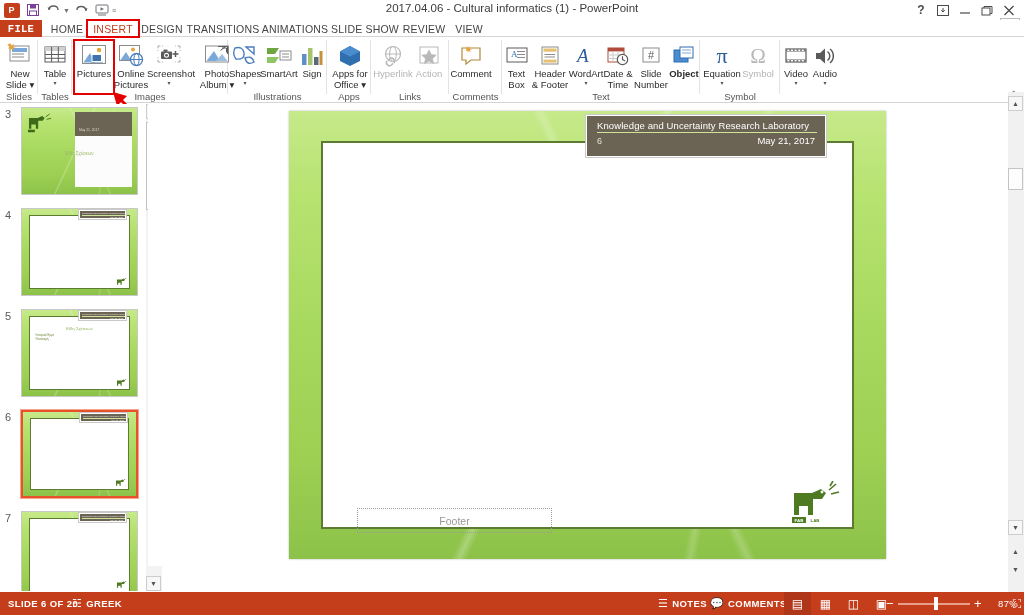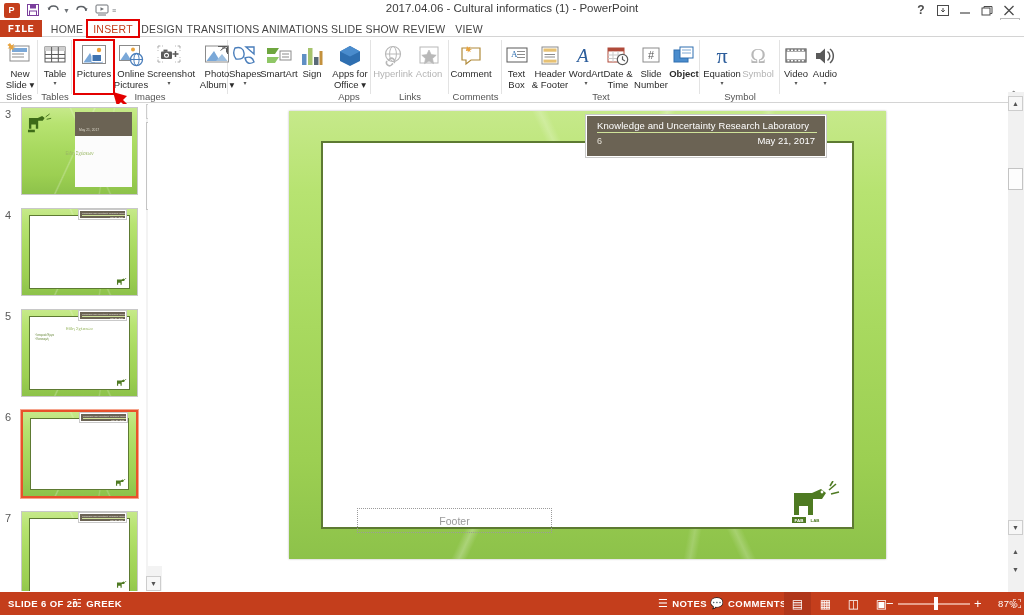--- a/index.html
+++ b/index.html
@@ -210,20 +210,24 @@
         <div class="sep"></div>
       </div>
       <div class="rgroup" style="left: 38px; width: 34px;">
         <div class="glabel">Tables</div>
         <div class="sep"></div>
       </div>
       <div class="rgroup" style="left: 72px; width: 156px;">
         <div class="glabel">Images</div>
         <div class="sep"></div>
       </div>
+      <div class="rgroup" style="left: 228px; width: 99px;">
+        <div class="glabel">Illustrations</div>
+        <div class="sep"></div>
+      </div>
       <div class="rgroup" style="left: 327px; width: 44px;">
         <div class="glabel">Apps</div>
         <div class="sep"></div>
       </div>
       <div class="rgroup" style="left: 371px; width: 78px;">
         <div class="glabel">Links</div>
         <div class="sep"></div>
       </div>
       <div class="rgroup" style="left: 449px; width: 53px;">
         <div class="glabel">Comments</div>

